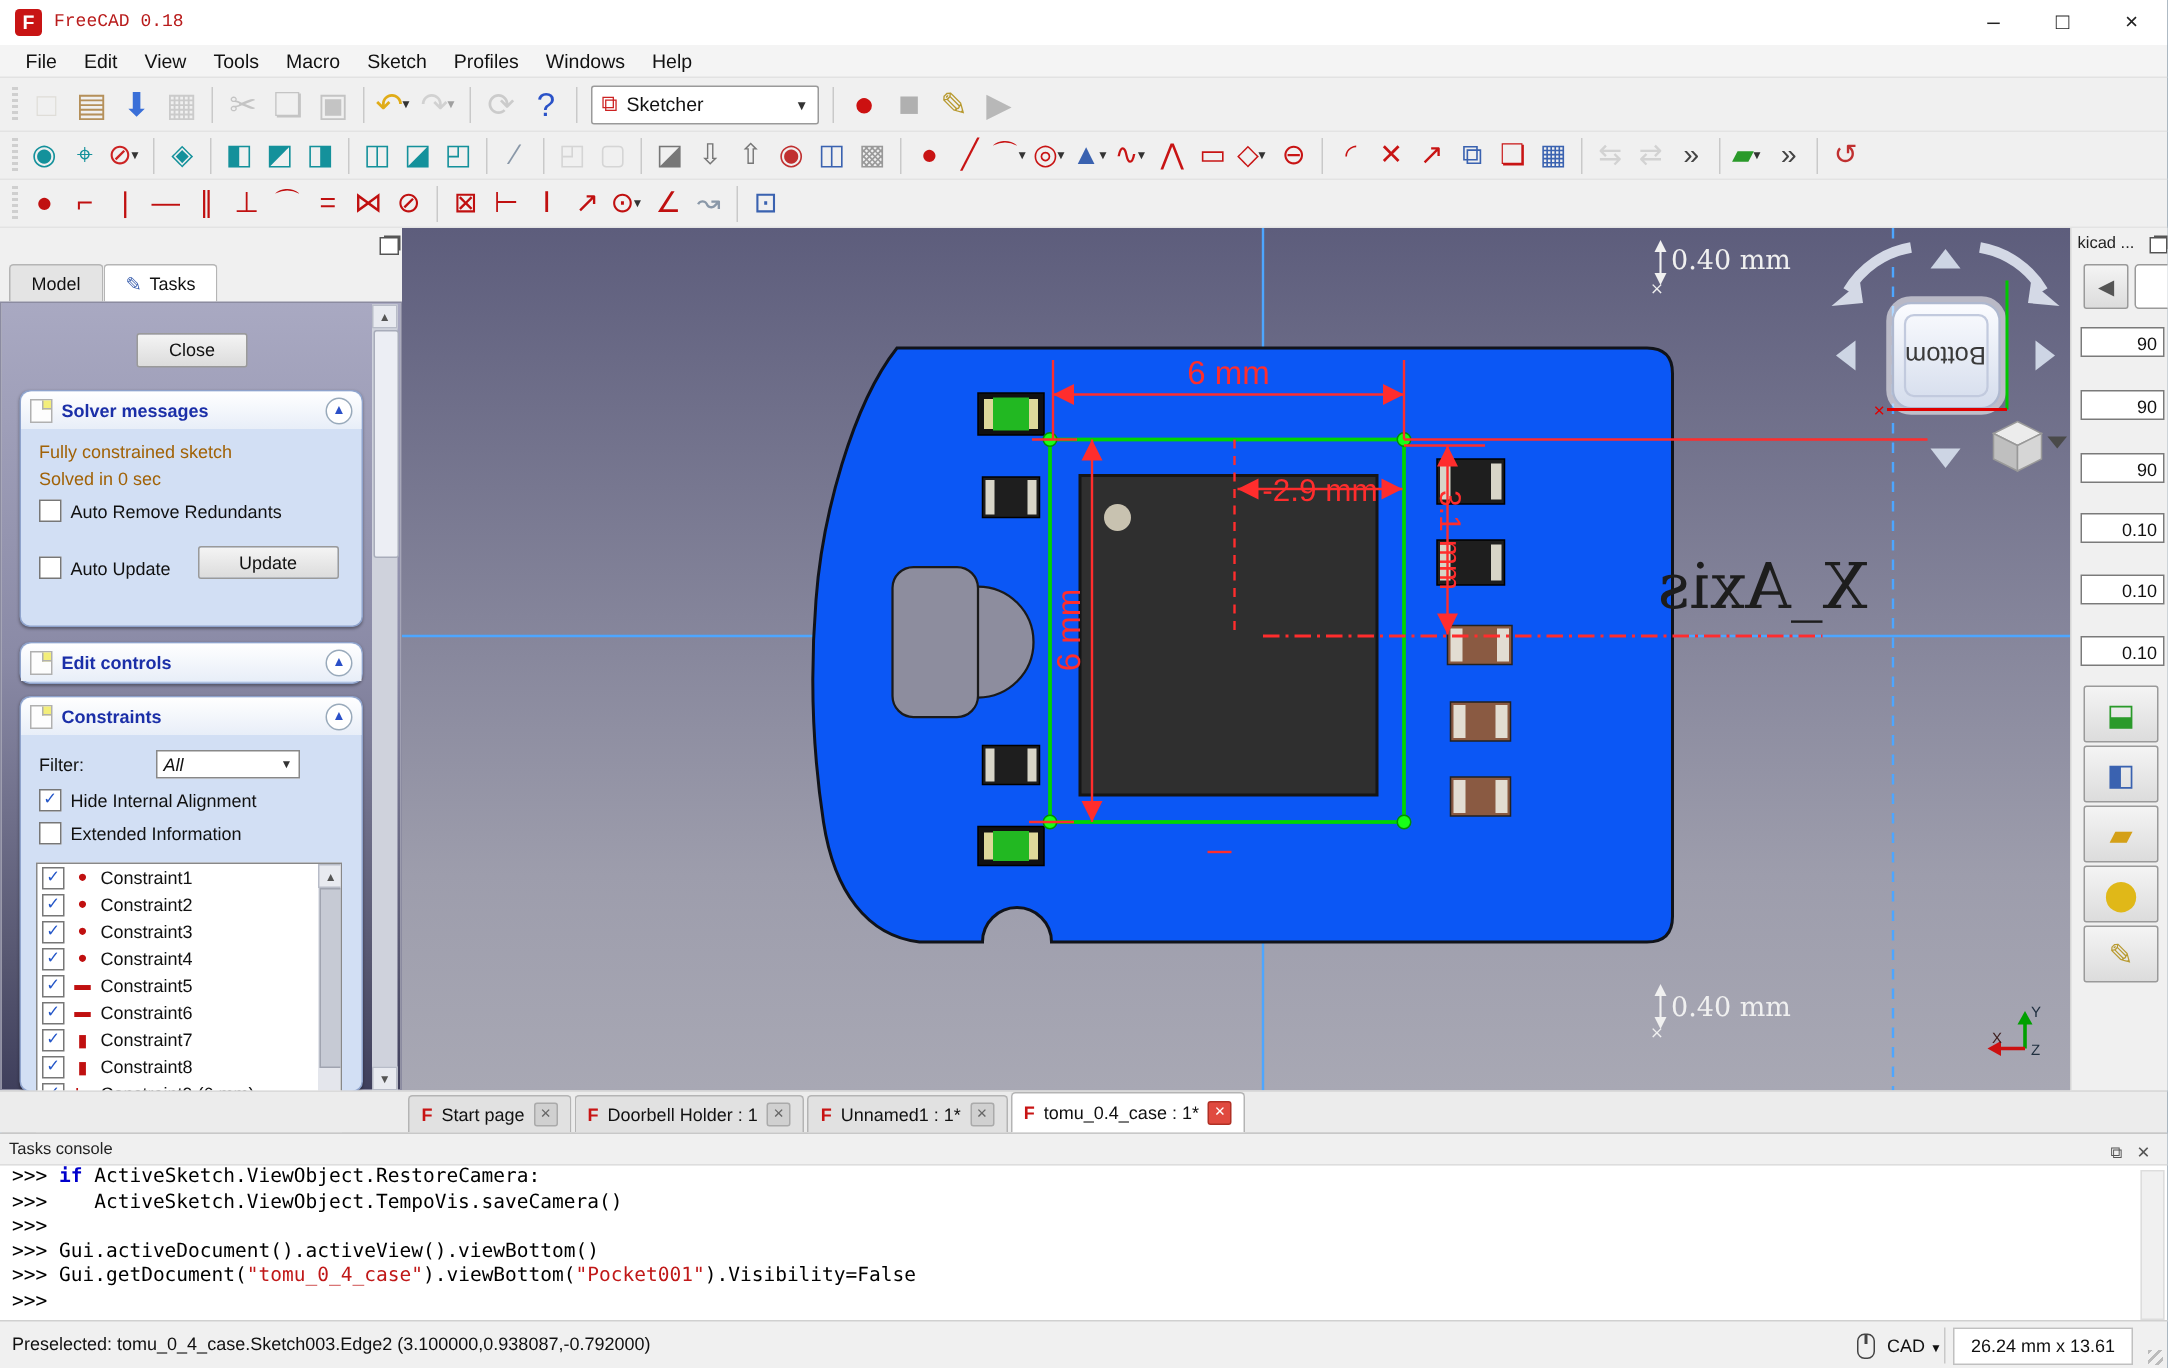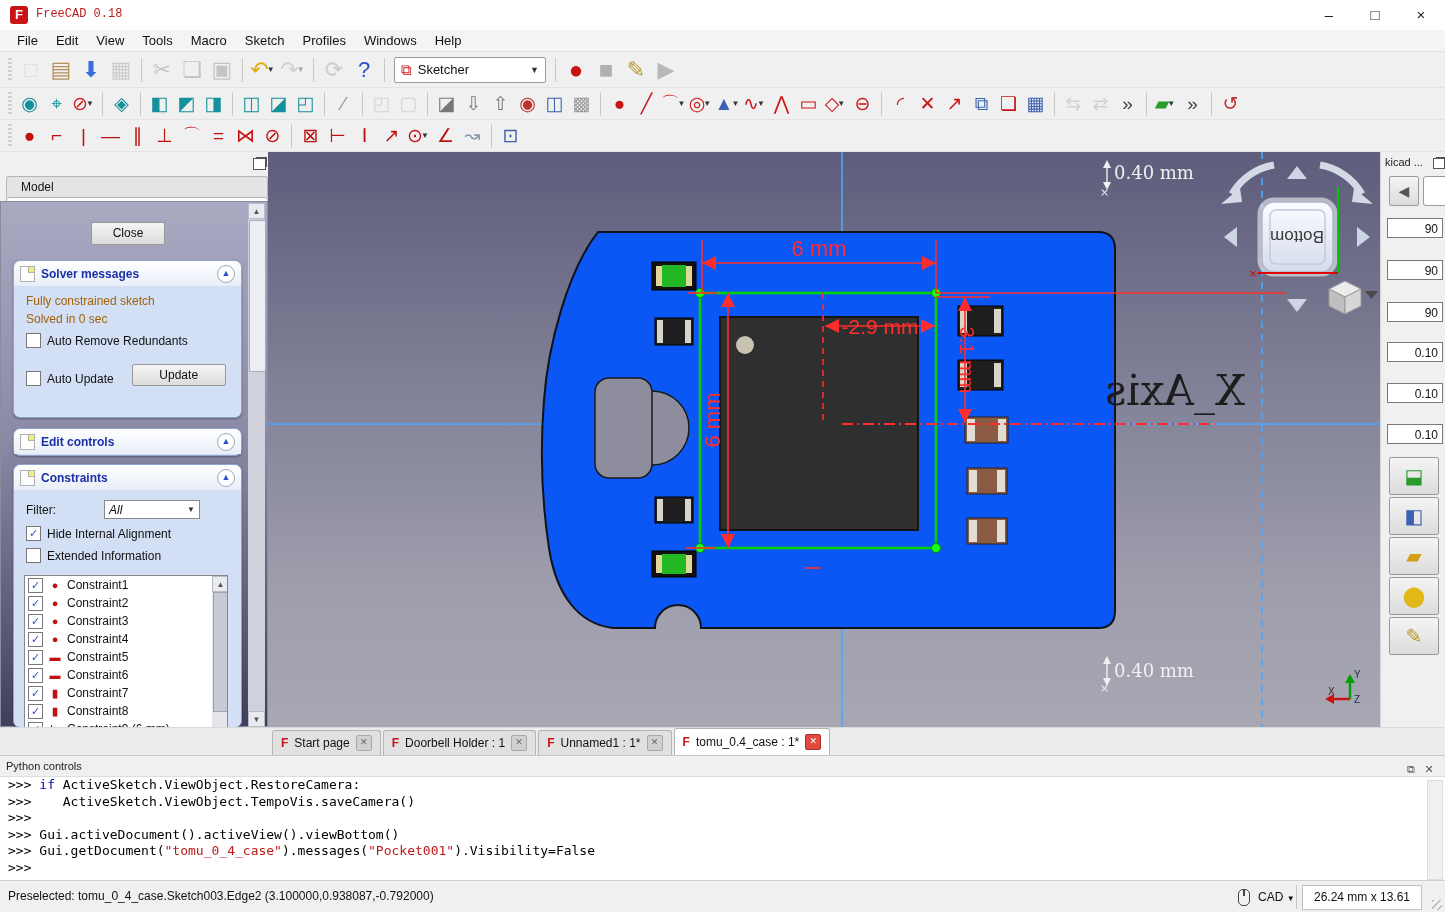--- a/index.html
+++ b/index.html
@@ -33,21 +33,21 @@
   #wbcombo{display:flex;align-items:center;background:#fff;border:1px solid #9a9a9a;height:24px;width:138px;padding:0 6px;margin:0 4px;border-radius:2px;}
   #wbcombo .g{color:#cc2222;font-size:15px;margin-right:6px;}
   #wbcombo .lbl{flex:1;font-size:13px;}
   #wbcombo .arr{font-size:9px;color:#333;}
   
   #main{left:0;top:152px;width:1445px;height:575px;background:#f0f0f0;}
   
   #combo{left:0;top:0;width:268px;height:575px;background:#f0f0f0;}
   #combo-header{left:0;top:3px;width:268px;height:20px;background:#f0f0f0;font-size:12px;color:#222;padding-left:6px;box-sizing:border-box;line-height:20px;}
   #combo-float{left:253px;top:6px;width:11px;height:10px;border:1px solid #555;background:#fff;box-shadow:2px -2px 0 -1px #555;}
-  #combo-tabs{left:0;top:24px;width:268px;height:25px;display:flex;padding-left:6px;box-sizing:border-box;flex-direction:column;}
+  #combo-tabs{left:0;top:24px;width:268px;height:25px;display:flex;padding-left:6px;box-sizing:border-box;}
   .ctab{border:1px solid #b5b5b5;border-bottom:none;padding:3px 14px;background:#e4e4e4;border-radius:3px 3px 0 0;display:flex;align-items:center;gap:5px;font-size:12px;}
   .ctab.active{background:#fff;font-weight:normal;}
   .ctab .pencil{color:#3a5fae;font-size:13px;}
   #combo-body{left:0;top:49px;width:268px;height:526px;background:linear-gradient(180deg,#a9a9c2 0%,#8a8aa6 45%,#55556f 85%,#3f3f5c 100%);border:1px solid #8b8ba0;box-sizing:border-box;}
   #combo-scroll{right:2px;top:1px;width:17px;height:524px;background:#cfd2dc;}
   .scr-arr{width:17px;height:16px;text-align:center;font-size:8px;line-height:16px;color:#555;background:#e8eaf0;border:1px solid #b8bcc8;box-sizing:border-box;}
   #combo-thumb{top:17px;left:1px;width:15px;height:150px;background:#eceef4;border:1px solid #a8acba;border-radius:2px;}
   .btn{background:linear-gradient(#f4f4f4,#dcdcdc);border:1px solid #9a9a9a;border-radius:2px;text-align:center;font-size:12px;color:#111;}
   #close-btn{left:90px;top:20px;width:72px;height:21px;line-height:21px;}
   .tbox{left:12px;width:227px;background:#d2dff4;border:1px solid #8fa3cc;border-radius:7px;box-shadow:0 1px 2px rgba(0,0,0,.35);}
@@ -84,21 +84,21 @@
   .dtab.active{background:#fff;height:26px;}
   .dtab .fico{color:#c81414;font-weight:bold;font-size:12px;}
   .dtab .x{width:14px;height:14px;background:#d0d0d0;border:1px solid #aaa;color:#666;font-size:9px;line-height:13px;text-align:center;border-radius:2px;}
   .dtab.active .x{background:#e04a3f;border-color:#b03025;color:#fff;}
   
   #console{left:0;top:755px;width:1445px;height:125px;background:#fff;border-top:1px solid #c8c8c8;}
   #console-head{left:0;top:0;width:1445px;height:21px;background:#f0f0f0;border-bottom:1px solid #ddd;font-size:11px;line-height:21px;padding-left:6px;box-sizing:border-box;color:#222;}
   .chicon{top:3px;width:16px;height:15px;text-align:center;font-size:11px;color:#555;}
   #console-body{left:0;top:21px;width:1445px;height:104px;font-family:"DejaVu Sans Mono",monospace;font-size:13px;}
   .cline{white-space:pre;line-height:16.5px;padding-left:8px;color:#000;}
-  .cline .k{color:#0000cc;}
+  .cline .k{color:#0000cc;font-weight:bold;}
   .cline .s{color:#c01818;}
   #console-scroll{right:2px;top:24px;width:14px;height:98px;background:#f0f0f0;border:1px solid #ddd;}
   
   #statusbar{left:0;top:880px;width:1445px;height:32px;background:#f0f0f0;border-top:1px solid #d0d0d0;}
   #status-msg{left:8px;top:8px;font-size:12px;color:#111;}
   #mouse-ico{left:1238px;top:8px;width:10px;height:15px;border:1.5px solid #444;border-radius:5px;}
   #mouse-ico:before{content:"";position:absolute;left:4px;top:0;width:1.5px;height:6px;background:#444;}
   #nav-style{left:1258px;top:9px;font-size:12px;color:#111;}
   #status-sep{left:1296px;top:4px;width:1px;height:24px;background:#c8c8c8;}
   #vp-dims{left:1302px;top:4px;width:118px;height:23px;background:#fff;border:1px solid #c0c0c0;text-align:center;line-height:23px;font-size:12px;}
@@ -737,30 +737,30 @@
     </div>
     <div class="dtab active">
       <span class="fico">F</span>
       <span>tomu_0.4_case : 1*</span>
       <span class="x">✕</span>
     </div>
   </div>
 
 <div id="console" class="abs">
   <div id="console-head" class="abs">
-    <span>Python controls</span>
+    <span>Tasks console</span>
     <span class="chicon abs" style="right:26px">⧉</span>
     <span class="chicon abs" style="right:8px">✕</span>
   </div>
   <div id="console-body" class="abs">
       <div class="cline"><span>&gt;&gt;&gt; </span><span class="k">if</span><span> ActiveSketch.ViewObject.RestoreCamera:</span></div>
       <div class="cline"><span>&gt;&gt;&gt;    ActiveSketch.ViewObject.TempoVis.saveCamera()</span></div>
       <div class="cline"><span>&gt;&gt;&gt;</span></div>
       <div class="cline"><span>&gt;&gt;&gt; Gui.activeDocument().activeView().viewBottom()</span></div>
-      <div class="cline"><span>&gt;&gt;&gt; Gui.getDocument(</span><span class="s">"tomu_0_4_case"</span><span>).messages(</span><span class="s">"Pocket001"</span><span>).Visibility=False</span></div>
+      <div class="cline"><span>&gt;&gt;&gt; Gui.getDocument(</span><span class="s">"tomu_0_4_case"</span><span>).viewBottom(</span><span class="s">"Pocket001"</span><span>).Visibility=False</span></div>
       <div class="cline"><span>&gt;&gt;&gt;</span></div>
     </div>
   <div id="console-scroll" class="abs"></div>
 </div>
 
 <div id="statusbar" class="abs">
   <div id="status-msg" class="abs">Preselected: tomu_0_4_case.Sketch003.Edge2 (3.100000,0.938087,-0.792000)</div>
   <div id="mouse-ico" class="abs"></div>
   <div id="nav-style" class="abs"><span>CAD</span> <span style="font-size:8px">▼</span></div>
   <div id="status-sep" class="abs"></div>

